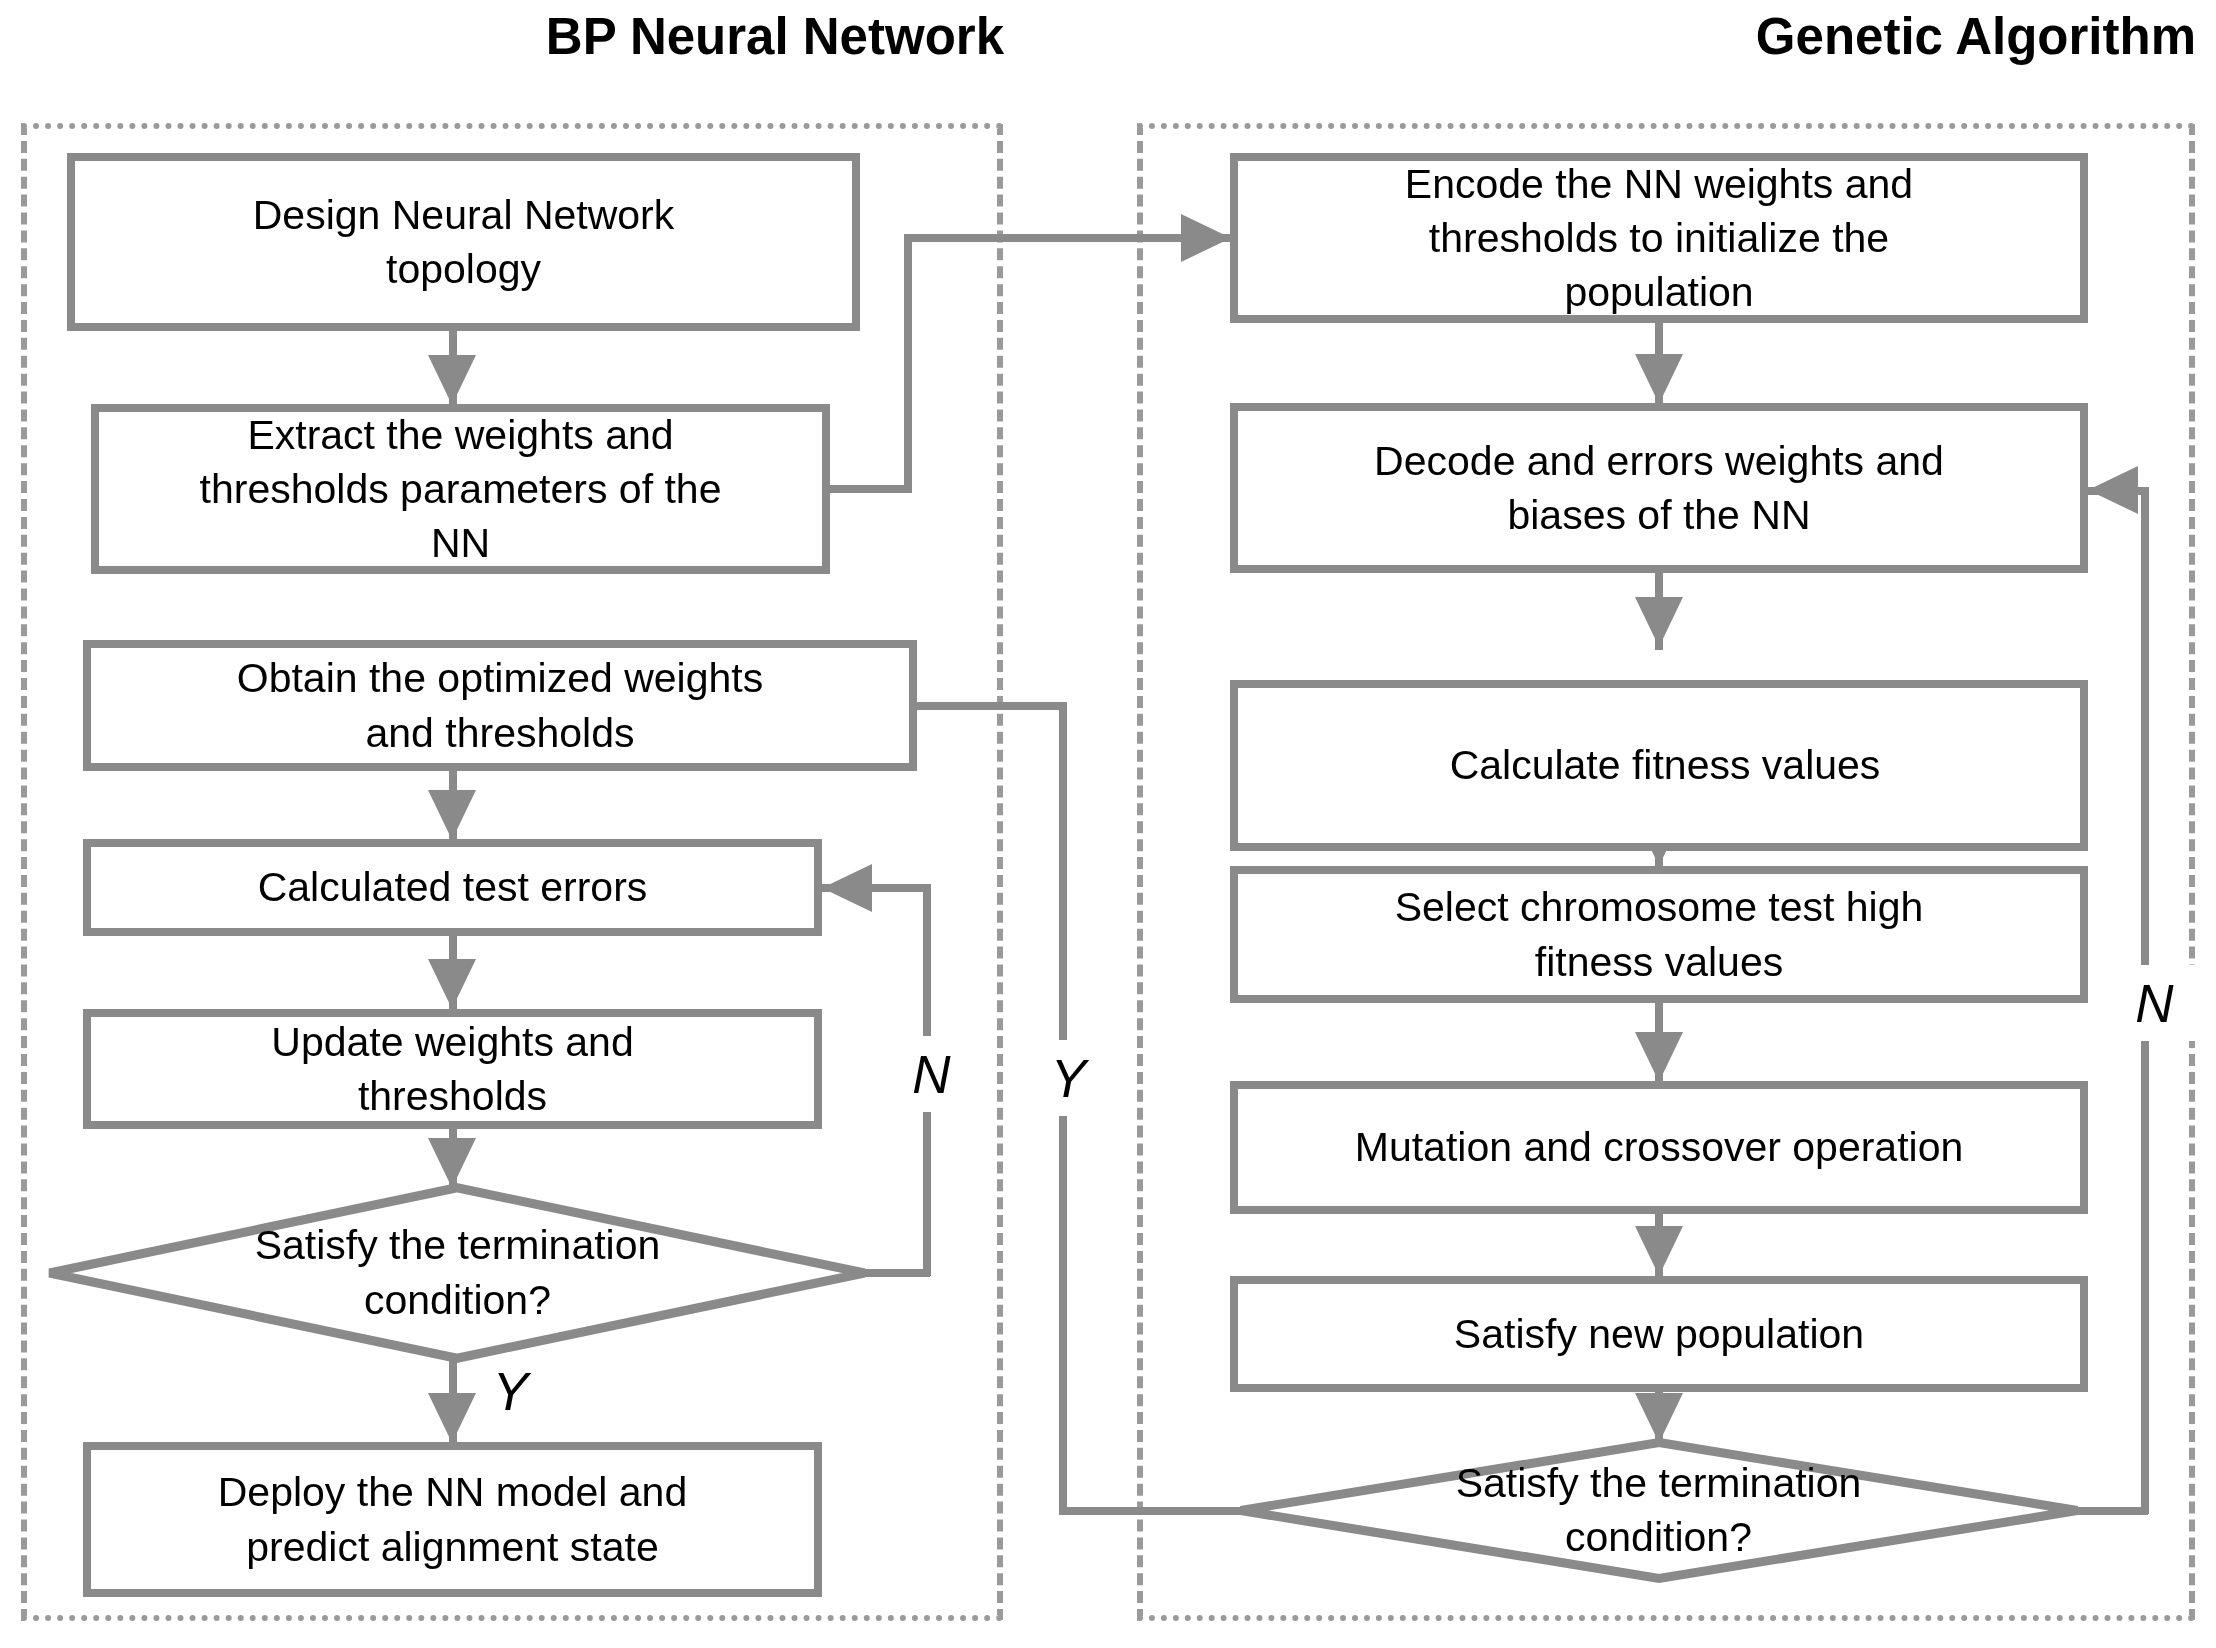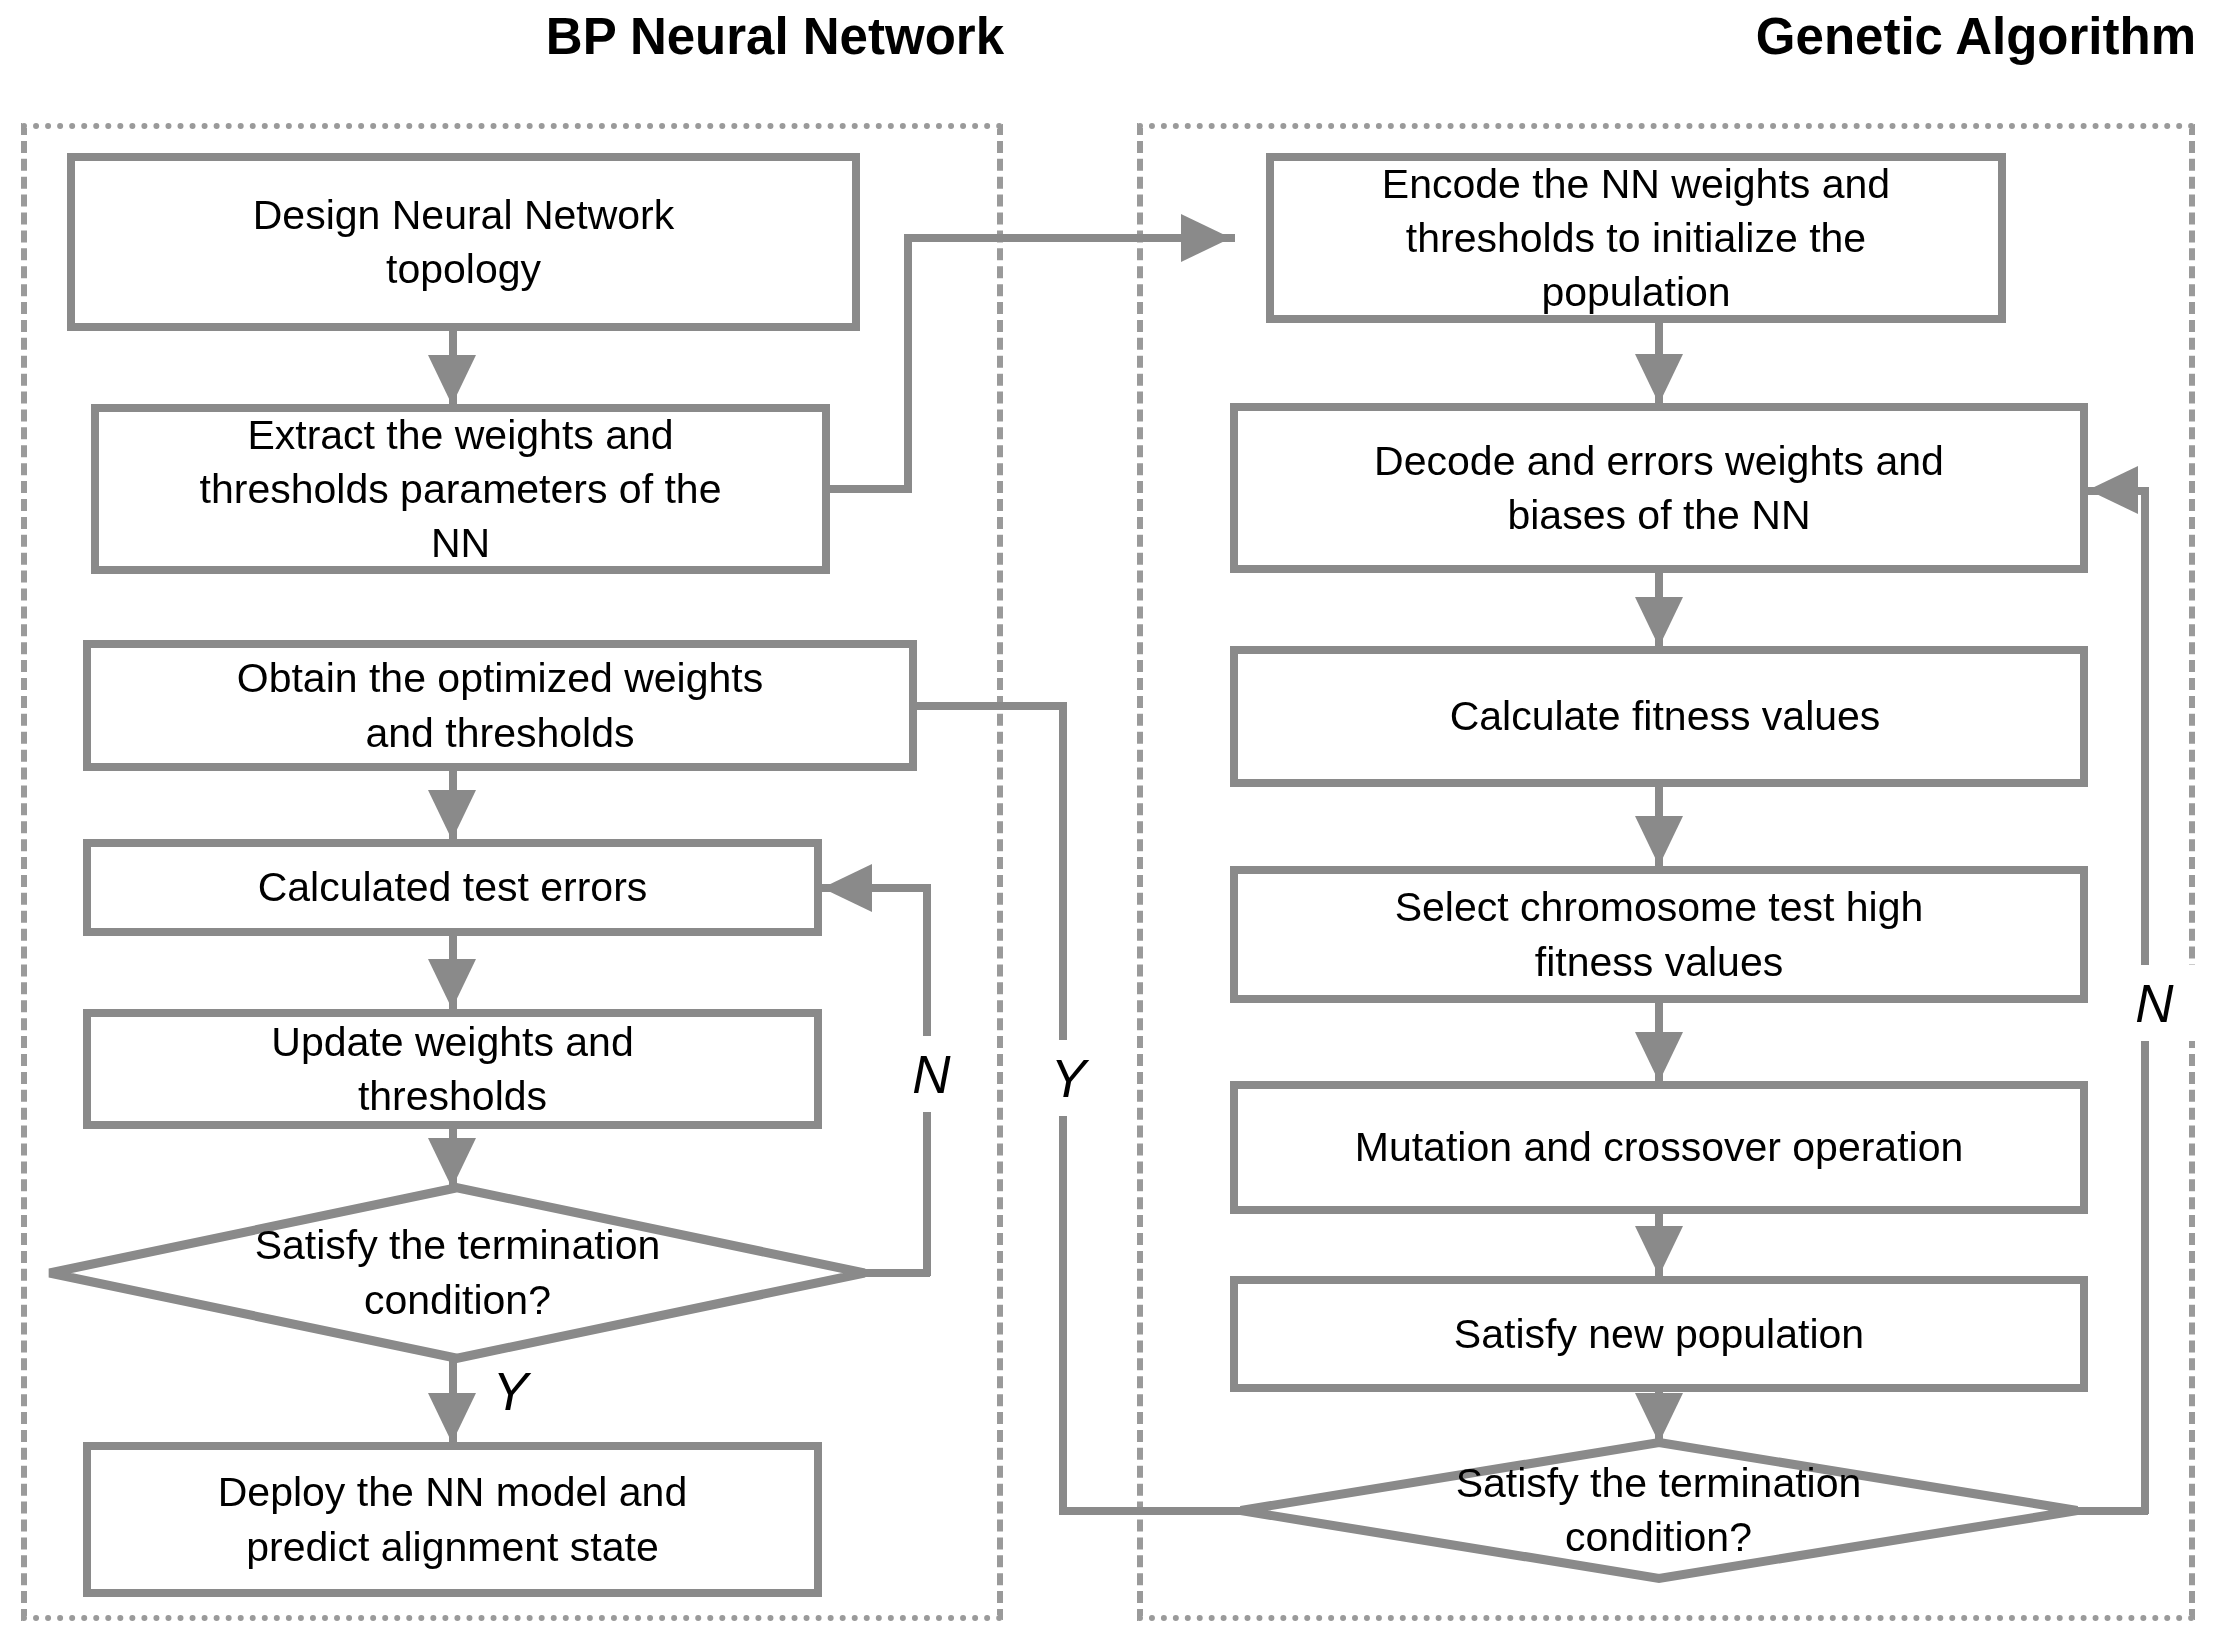--- a/index.html
+++ b/index.html
@@ -129,30 +129,30 @@
       <span class="ftext">Calculated test errors</span>
     </div>
     <div class="fbox" style="left: 83px; top: 1009px; width: 739px; height: 120px;">
       <span class="ftext">Update weights and
 thresholds</span>
     </div>
     <div class="fbox" style="left: 83px; top: 1442px; width: 739px; height: 155px;">
       <span class="ftext">Deploy the NN model and
 predict alignment state</span>
     </div>
-    <div class="fbox" style="left: 1230px; top: 153px; width: 740px; height: 170px; margin-left: 36px;">
+    <div class="fbox" style="left: 1230px; top: 153px; width: 858px; height: 170px;">
       <span class="ftext">Encode the NN weights and
 thresholds to initialize the
 population</span>
     </div>
     <div class="fbox" style="left: 1230px; top: 403px; width: 858px; height: 170px;">
       <span class="ftext">Decode and errors weights and
 biases of the NN</span>
     </div>
-    <div class="fbox" style="left: 1230px; top: 646px; width: 858px; height: 141px; padding-left: 12px;">
+    <div class="fbox" style="left: 1230px; top: 680px; width: 858px; height: 171px; padding-left: 12px;">
       <span class="ftext">Calculate fitness values</span>
     </div>
     <div class="fbox" style="left: 1230px; top: 866px; width: 858px; height: 137px;">
       <span class="ftext">Select chromosome test high
 fitness values</span>
     </div>
     <div class="fbox" style="left: 1230px; top: 1081px; width: 858px; height: 133px;">
       <span class="ftext">Mutation and crossover operation</span>
     </div>
     <div class="fbox" style="left: 1230px; top: 1276px; width: 858px; height: 116px;">

